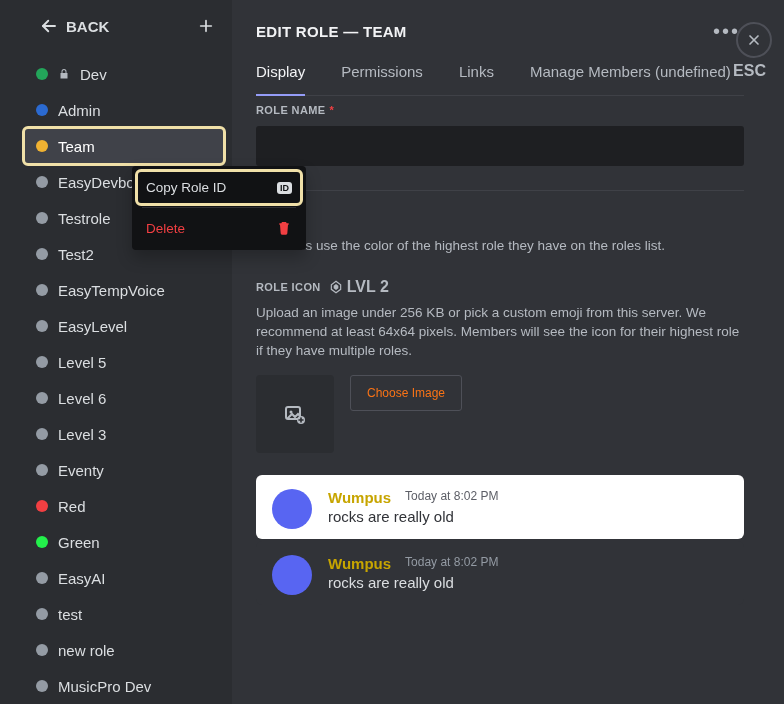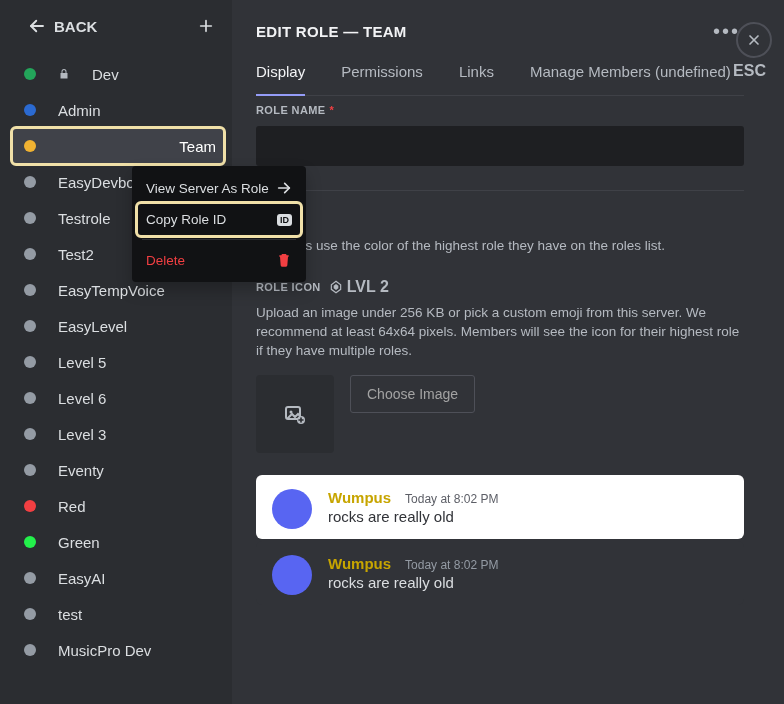--- a/index.html
+++ b/index.html
@@ -8,45 +8,45 @@
     background: #2b2d31;
     font-family: "gg sans", "Helvetica Neue", Helvetica, Arial, sans-serif;
     color: #dbdee1;
     overflow: hidden;
     position: relative;
     font-size: 14px;
   }
   .sidebar {
     position: absolute; left: 0; top: 0; width: 232px; height: 704px;
     background: #2b2d31;
-    padding: 16px 0 0 4px;
+    padding: 16px 0 0 16px;
   }
   .back-row {
     display: flex; align-items: center; padding: 0 16px 12px 24px;
     color: #dbdee1; font-weight: 600; font-size: 15px;
     justify-content: space-between;
   }
   .back-left { display: flex; align-items: center; gap: 8px; cursor: pointer; }
   .arrow-left {
     width: 18px; height: 18px; display: inline-block;
   }
   .plus-btn {
     color: #dbdee1; font-size: 20px; cursor: pointer; font-weight: 400;
     width: 20px; height: 20px; display: flex; align-items: center; justify-content: center;
   }
   .role-list { padding: 8px 8px 0 8px; }
   .role-item {
-    display: flex; align-items: center; gap: 22px;
+    display: flex; align-items: center; gap: 10px;
     padding: 8px 8px 8px 12px;
     border-radius: 4px; cursor: pointer;
     font-size: 15px; color: #dbdee1; font-weight: 500;
     height: 36px;
   }
   .role-item.selected { background: #404249; color: #fff; }
-  .role-item.highlight-border { outline: 3px solid #f0e0a8; outline-offset: -1px; justify-content: space-between; }
+  .role-item.highlight-border { outline: 3px solid #f0e0a8; outline-offset: -1px; }
   .role-dot { width: 12px; height: 12px; border-radius: 50%; flex-shrink: 0; }
 
   .main {
     position: absolute; left: 232px; top: 0; right: 0; height: 704px;
     background: #313338;
     padding: 20px 40px 0 24px;
     overflow: hidden;
   }
   .header-row { display: flex; align-items: center; justify-content: space-between; margin-bottom: 20px; }
   .page-title { font-size: 15px; font-weight: 700; color: #f2f3f5; letter-spacing: 0.3px; }
@@ -77,36 +77,36 @@
   }
   .lvl-badge svg { flex-shrink: 0; }
 
   .icon-row { display: flex; gap: 16px; align-items: flex-start; margin-top: 14px; }
   .icon-placeholder {
     width: 78px; height: 78px; background: #2b2d31; border-radius: 4px;
     display: flex; align-items: center; justify-content: center; color: #b5bac1;
   }
   .choose-btn {
     padding: 10px 16px; border: 1px solid #4e5058; border-radius: 3px;
-    background: transparent; color: #a3a3a3; font-size: 14px; font-weight: 500;
+    background: transparent; color: #f97316; font-size: 12px; font-weight: 500;
     cursor: pointer;
   }
 
   .preview-block { margin-top: 22px; }
   .msg {
     padding: 14px 14px 14px 72px; position: relative;
     border-radius: 6px;
   }
   .msg.light { background: #fff; color: #313338; }
   .msg.dark { background: #313338; color: #dbdee1; margin-top: 2px;}
   .avatar {
     position: absolute; left: 16px; top: 14px; width: 40px; height: 40px;
     border-radius: 50%; background: #5865f2;
   }
-  .msg-header { display: flex; align-items: flex-end; gap: 14px; }
+  .msg-header { display: flex; align-items: flex-start; gap: 14px; }
   .msg-user { font-weight: 600; font-size: 15px; }
   .msg-time-light { color: #5c5e66; font-size: 12px; }
   .msg-time-dark { color: #949ba4; font-size: 12px; }
   .msg-body { font-size: 15px; margin-top: 2px; }
   .msg.light .msg-body { color: #313338; }
   .msg.dark .msg-body { color: #dbdee1; }
 
   .close-btn {
     position: absolute; top: 22px; right: 12px;
     width: 36px; height: 36px; border: 2px solid #4e5058; border-radius: 50%;
@@ -216,20 +216,24 @@
         <span class="role-dot" style="background: rgb(35, 240, 75);"></span>
         <span>Green</span>
       </div>
       <div class="role-item">
         <span class="role-dot" style="background: rgb(148, 155, 164);"></span>
         <span>EasyAI</span>
       </div>
       <div class="role-item">
         <span class="role-dot" style="background: rgb(148, 155, 164);"></span>
         <span>test</span>
+      </div>
+      <div class="role-item">
+        <span class="role-dot" style="background: rgb(148, 155, 164);"></span>
+        <span>new role</span>
       </div>
       <div class="role-item">
         <span class="role-dot" style="background: rgb(148, 155, 164);"></span>
         <span>MusicPro Dev</span>
       </div>
     </div>
 </div>
 
 <div class="main">
   <div class="header-row">
@@ -307,27 +311,20 @@
 
 <div class="close-btn">
   <svg width="16" height="16" viewBox="0 0 24 24" fill="none" stroke="currentColor" stroke-width="2.5" stroke-linecap="round">
       <line x1="6" y1="6" x2="18" y2="18"></line>
       <line x1="6" y1="18" x2="18" y2="6"></line>
     </svg>
 </div>
 <div class="esc-label">ESC</div>
 
 <div class="context-menu">
-  <div class="ctx-item">
-    <span>View Server As Role</span>
-    <svg width="16" height="16" viewBox="0 0 24 24" fill="none" stroke="currentColor" stroke-width="2.5" stroke-linecap="round" stroke-linejoin="round">
-        <line x1="4" y1="12" x2="20" y2="12"></line>
-        <polyline points="13 5 20 12 13 19"></polyline>
-      </svg>
-  </div>
   <div class="ctx-item highlight-border">
     <span>Copy Role ID</span>
     <span class="id-badge">ID</span>
   </div>
   <div class="ctx-sep"></div>
   <div class="ctx-item danger">
     <span>Delete</span>
     <svg width="16" height="16" viewBox="0 0 24 24" fill="currentColor">
         <path d="M6 7h12l-1 13a2 2 0 0 1-2 2H9a2 2 0 0 1-2-2L6 7zm3-4h6l1 2h3v2H5V5h3l1-2z"></path>
       </svg>

